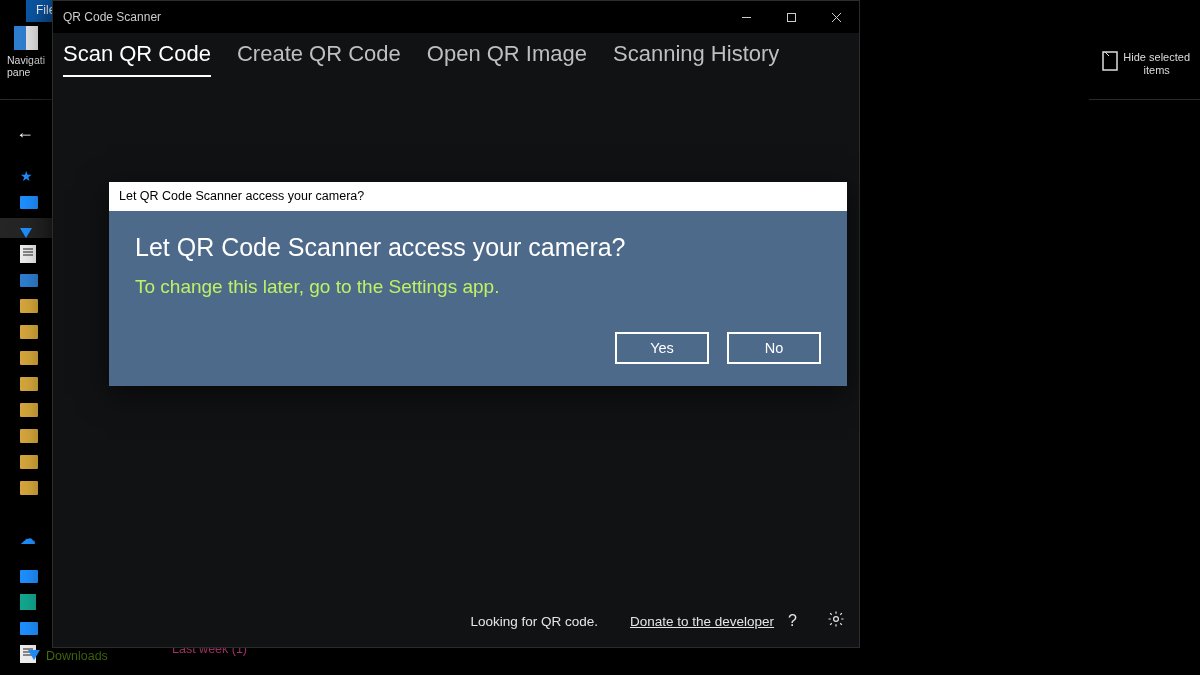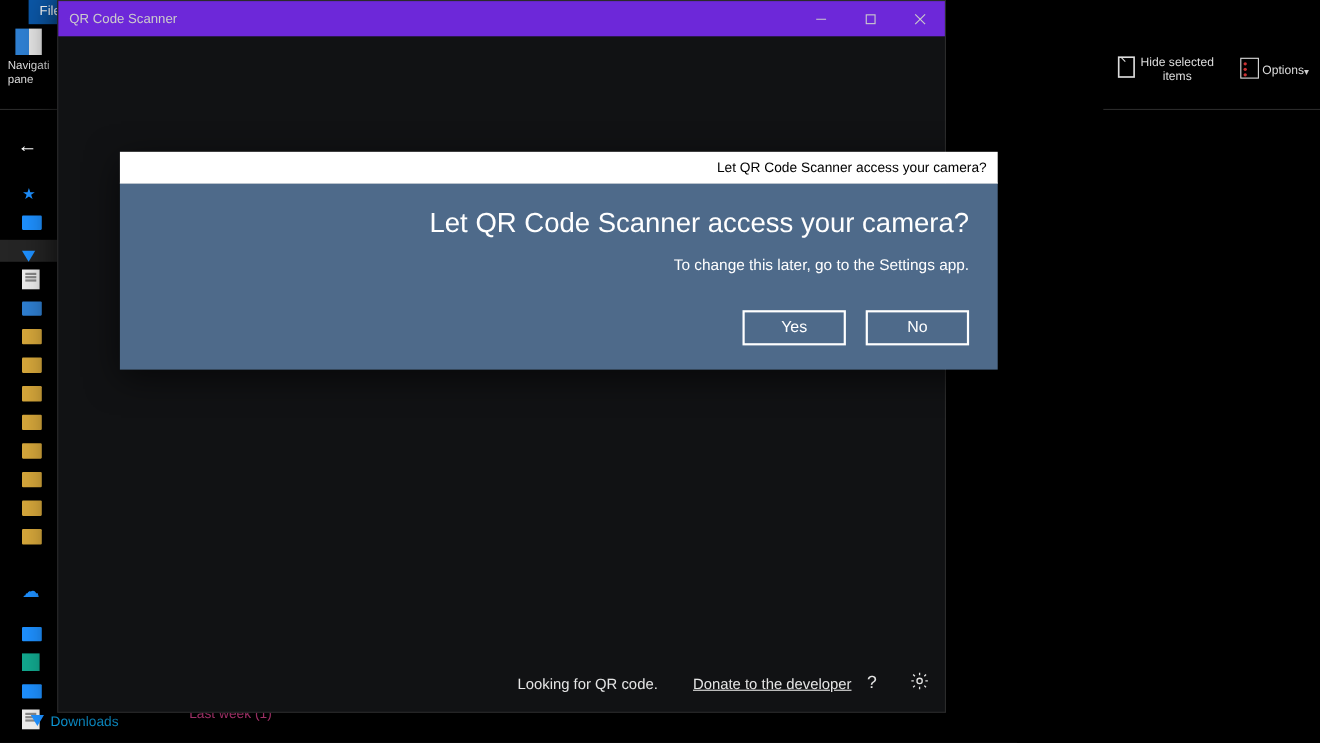--- a/index.html
+++ b/index.html
@@ -50,34 +50,34 @@
   .sb-arrow { position:relative;}
   .sb-arrow::after{content:"";position:absolute;left:0;top:0;width:0;height:0;
     border-left:6px solid transparent;border-right:6px solid transparent;border-top:10px solid #1e90ff;}
   .sb-cloud { color:#1e90ff; font-size:16px; }
   .sb-hl { background:#252525;}
   .sb-doc { width:16px; height:18px; background:#eee; position:relative;}
   .sb-doc::before{content:"";position:absolute;left:3px;top:3px;width:10px;height:2px;background:#888;box-shadow:0 3px 0 #888,0 6px 0 #888;}
   .sb-teal { width:16px; height:16px; background:#12a98f;}
   .downloads-row{
     position:absolute; left:28px; bottom:12px; display:flex; align-items:center; gap:6px;
-    color:#0ea5e9; font-size:12.5px;
+    color:#4d7c0f; font-size:12.5px;
   }
   .downloads-row .sb-arrow{position:relative;width:12px;height:12px;}
 
   
   .app-window {
     position: absolute; left: 52px; top: 0; width: 808px; height: 648px;
     background: #111214; border: 1px solid #2b2b2b; z-index: 5;
     display: flex; flex-direction: column;
     box-shadow: 0 0 30px rgba(0,0,0,0.8);
   }
   .titlebar {
     height: 32px; display: flex; align-items: center; justify-content: space-between;
-    background: #6d28d9; padding: 0 0 0 10px;
+    background: #000000; padding: 0 0 0 10px;
   }
   .titlebar .title { font-size: 12px; color: #ccc; }
   .title-ctrls { display: flex; }
   .title-ctrls .tc {
     width: 45px; height: 32px; display: flex; align-items: center; justify-content: center;
     color: #ccc;
   }
   .tc svg { stroke:#ccc; }
   .app-tabs {
     display: flex; gap: 26px; padding: 8px 10px 0 10px; align-items: flex-end;
@@ -90,33 +90,32 @@
   .app-tab.active::after {
     content: ""; position: absolute; left: 0; right: 0; bottom: 0; height: 2px; background: #fff;
   }
   .instruction {
     text-align: center; font-size: 14px; color: #e5e5e5; margin-top: 22px;
   }
   .app-body { flex: 1; position: relative; }
 
   
   .perm-dialog {
-    position: absolute; left: 56px; top: 105px; width: 798px;
+    position: absolute; left: 56px; top: 105px; width: 738px;
     box-shadow: 0 8px 30px rgba(0,0,0,0.6);
-    text-align: right;
   }
   .perm-header {
     background: #fff; color: #000; font-size: 12.5px; padding: 7px 10px;
     border-bottom: 1px solid #fff;
   }
   .perm-body {
     background: #4e6a8a; padding: 22px 26px 22px 26px;
   }
   .perm-title { font-size: 25px; font-weight: 400; color: #fff; margin-bottom: 14px; }
-  .perm-sub { font-size: 14px; color: #ffffff; margin-bottom: 34px; }
+  .perm-sub { font-size: 19px; color: #bef264; margin-bottom: 34px; }
   .perm-buttons { display: flex; gap: 18px; justify-content: flex-end; }
   .perm-btn {
     width: 94px; height: 32px; background: transparent; border: 2px solid #fff;
     color: #fff; font-size: 14.5px; display: flex; align-items: center; justify-content: center;
     cursor: pointer;
   }
 
   
   .app-bottom {
     height: 52px; display: flex; align-items: center; padding: 0 14px 0 10px;
@@ -160,32 +159,20 @@
   <div class="ribbon-right">
     <div class="ribbon-item">
       <div class="ribbon-icon">
         <svg viewBox="0 0 24 24" width="24" height="24">
             <rect x="4" y="2" width="14" height="18" fill="none" stroke="#ddd" stroke-width="1.5"></rect>
             <path d="M6 2 L10 6" stroke="#ddd"></path>
           </svg>
       </div>
       <div style="white-space:pre; text-align:center; line-height:1.15;">Hide selected
 items</div>
-    </div>
-    <div class="ribbon-item">
-      <div class="ribbon-icon">
-        <svg viewBox="0 0 24 24" width="24" height="24">
-            <rect x="4" y="3" width="16" height="18" fill="none" stroke="#ddd"></rect>
-            <circle cx="8" cy="8" r="1.5" fill="#c33"></circle>
-            <circle cx="8" cy="13" r="1.5" fill="#c33"></circle>
-            <circle cx="8" cy="18" r="1.5" fill="#c33"></circle>
-          </svg>
-      </div>
-      <div>Options</div>
-      <div class="ribbon-caret">▾</div>
     </div>
   </div>
 
   <div class="back-arrow">←</div>
 
   <div class="sidebar">
     <div class="sb-row">
         <span class="sb-star">★</span>
       </div>
     <div class="sb-row">
@@ -267,20 +254,26 @@
         </div>
       <div class="tc">
           <svg width="11" height="11" viewBox="0 0 11 11">
             <line x1="1" y1="1" x2="10" y2="10" stroke-width="1"></line>
             <line x1="10" y1="1" x2="1" y2="10" stroke-width="1"></line>
           </svg>
         </div>
     </div>
   </div>
 
+  <div class="app-tabs">
+    <div class="app-tab active">Scan QR Code</div>
+    <div class="app-tab">Create QR Code</div>
+    <div class="app-tab">Open QR Image</div>
+    <div class="app-tab">Scanning History</div>
+  </div>
 
 
   <div class="app-body">
     <div class="perm-dialog">
       <div class="perm-header">Let QR Code Scanner access your camera?</div>
       <div class="perm-body">
         <div class="perm-title">Let QR Code Scanner access your camera?</div>
         <div class="perm-sub">To change this later, go to the Settings app.</div>
         <div class="perm-buttons">
           <div class="perm-btn">Yes</div>

